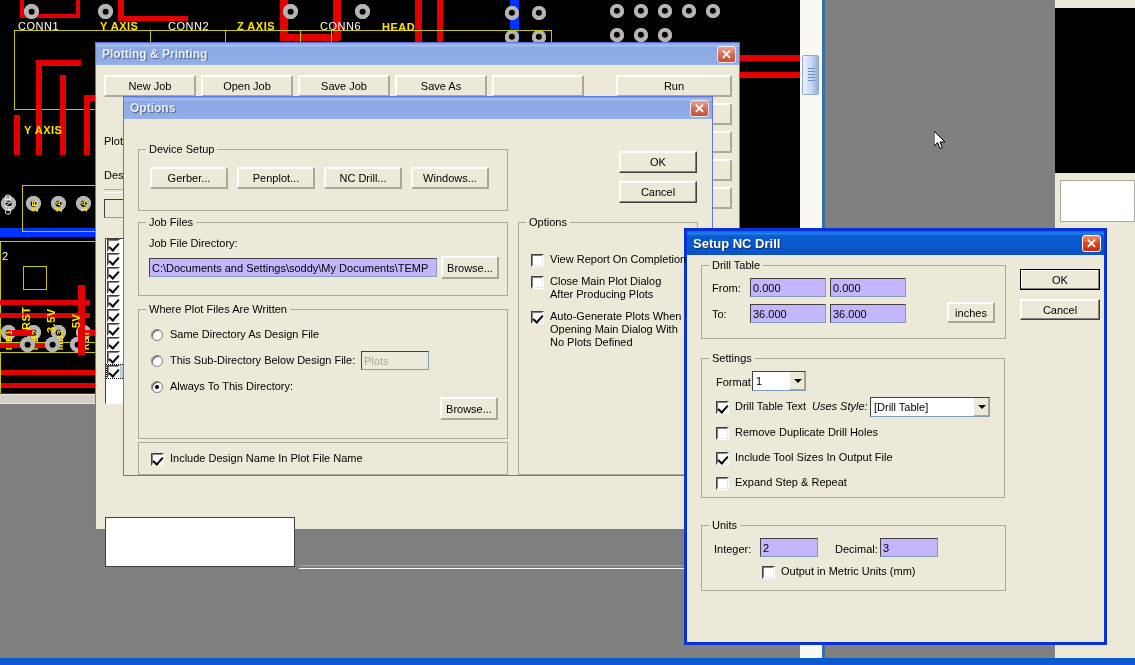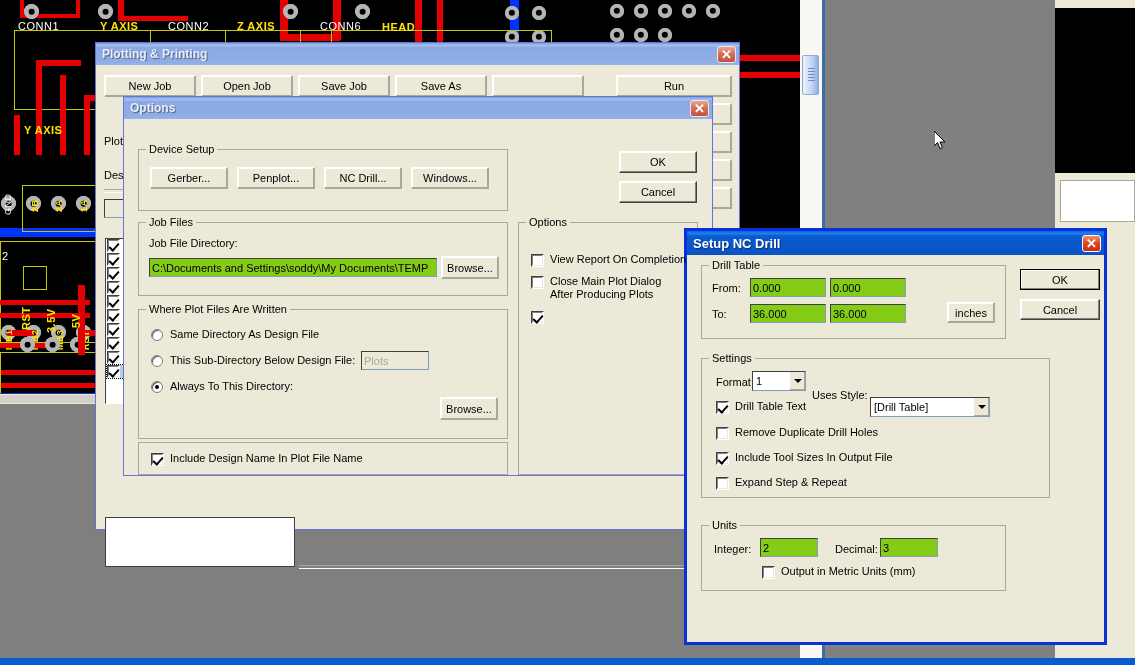--- a/index.html
+++ b/index.html
@@ -51,21 +51,21 @@
   .btn{position:absolute;box-sizing:border-box;background:#ece9d8;
     border:1px solid #000;
     font-size:11px;color:#000;text-align:left;cursor:pointer;
     font-family:"Liberation Sans",sans-serif;display:flex;align-items:center;justify-content:center;}
   .btn.flat{border:1px solid #aca899;border-top-color:#fff;border-left-color:#fff;
     box-shadow:inset -1px -1px 0 #aca899, inset 1px 1px 0 #fff;}
   .btn.classic{border:1px solid #404040;border-top-color:#ffffff;border-left-color:#ffffff;
     box-shadow:inset -1px -1px 0 #808080, inset 1px 1px 0 #ffffff;}
   .btn.def{border:1px solid #000;}
 
-  .tfield{position:absolute;box-sizing:border-box;background:#84cc16;
+  .tfield{position:absolute;box-sizing:border-box;background:#c4b5fd;
     border:1px solid #7f9db9;border-top-color:#404040;border-left-color:#404040;
     font-size:11px;color:#000;padding:1px 2px;display:flex;align-items:center;
     overflow:hidden;white-space:nowrap;font-family:"Liberation Sans",sans-serif;}
   .tfield.disabled{background:#ece9d8;color:#aca899;}
 
   .lbl{position:absolute;font-size:11px;color:#000;white-space:nowrap;line-height:13px;}
 
   .cbx{position:absolute;width:13px;height:13px;box-sizing:border-box;background:#fff;
     border:1px solid #404040;border-right-color:#fff;border-bottom-color:#fff;
     box-shadow:inset -1px -1px 0 #e8e8e8, inset 1px 1px 0 #808080;cursor:pointer;}
@@ -354,20 +354,23 @@
       <span class="glabel">Options</span>
 
       <span class="cbx" style="left:12px;top:31px;"></span>
       <div class="lbl" style="left:31px;top:30px;">View Report On Completion</div>
 
       <span class="cbx" style="left:12px;top:53px;"></span>
       <div class="lbl" style="left:31px;top:52px;white-space:pre-line;">Close Main Plot Dialog
 After Producing Plots</div>
 
       <span class="cbx on" style="left:12px;top:88px;"></span>
+      <div class="lbl" style="left:31px;top:87px;white-space:pre-line;">Auto-Generate Plots When
+Opening Main Dialog With
+No Plots Defined</div>
     </div>
   </div>
 </div>
 
 <div class="win active" style="left:684px;top:228px;width:423px;height:417px;border-width:3px;">
   <div class="tbar" style="height:24px;">
     <span class="title" style="font-size:13px;">Setup NC Drill</span>
     <span class="closebtn">✕</span>
   </div>
   <div class="body" style="top:24px;">
@@ -383,34 +386,34 @@
       <div class="tfield" style="left:48px;top:12px;width:76px;height:19px;">0.000</div>
       <div class="tfield" style="left:128px;top:12px;width:76px;height:19px;">0.000</div>
 
       <div class="lbl" style="left:10px;top:42px;">To:</div>
       <div class="tfield" style="left:48px;top:38px;width:76px;height:19px;">36.000</div>
       <div class="tfield" style="left:128px;top:38px;width:76px;height:19px;">36.000</div>
 
       <div class="btn flat" style="left:245px;top:36px;width:48px;height:21px;">inches</div>
     </div>
 
-    <div class="group" style="left:14px;top:103px;width:349px;height:140px;">
+    <div class="group" style="left:14px;top:103px;width:304px;height:140px;">
       <span class="glabel">Settings</span>
 
       <div class="lbl" style="left:14px;top:17px;">Format</div>
       <div class="combo" style="left:50px;top:12px;width:54px;height:20px;">
         <span class="cval">1</span>
         <span class="carrow">
             <i></i>
           </span>
       </div>
 
       <span class="cbx on" style="left:14px;top:42px;"></span>
       <div class="lbl" style="left:33px;top:41px;">Drill Table Text</div>
-      <div class="lbl" style="left:110px;top:30px;">Uses Style:</div>
+      <div class="lbl" style="left:110px;top:41px;font-style:italic;">Uses Style:</div>
       <div class="combo" style="left:168px;top:38px;width:120px;height:20px;">
         <span class="cval">[Drill Table]</span>
         <span class="carrow">
             <i></i>
           </span>
       </div>
 
       <span class="cbx" style="left:14px;top:68px;"></span>
       <div class="lbl" style="left:33px;top:67px;">Remove Duplicate Drill Holes</div>
 

